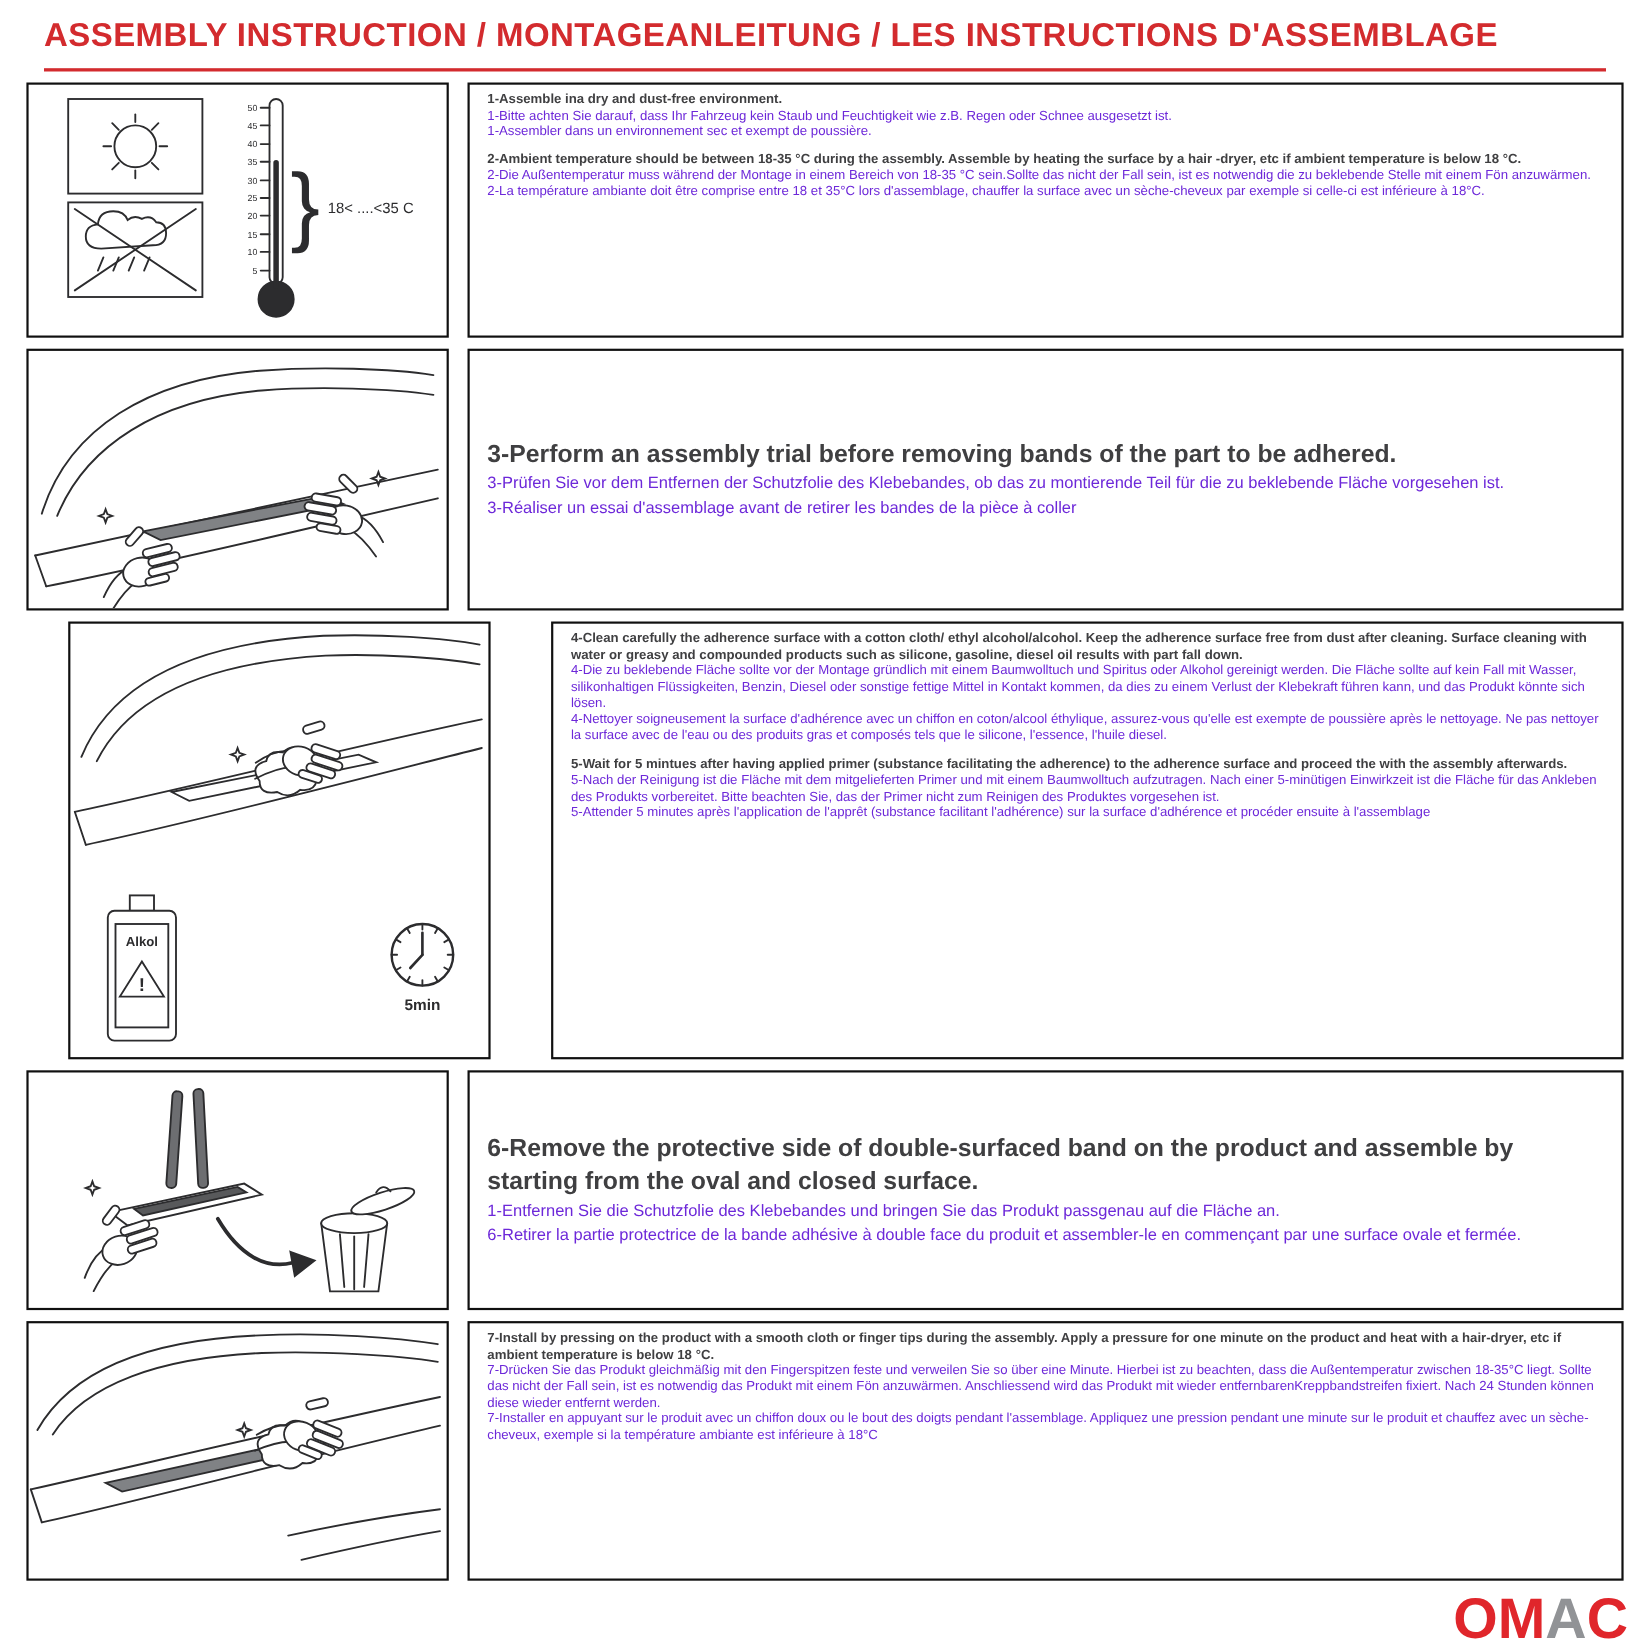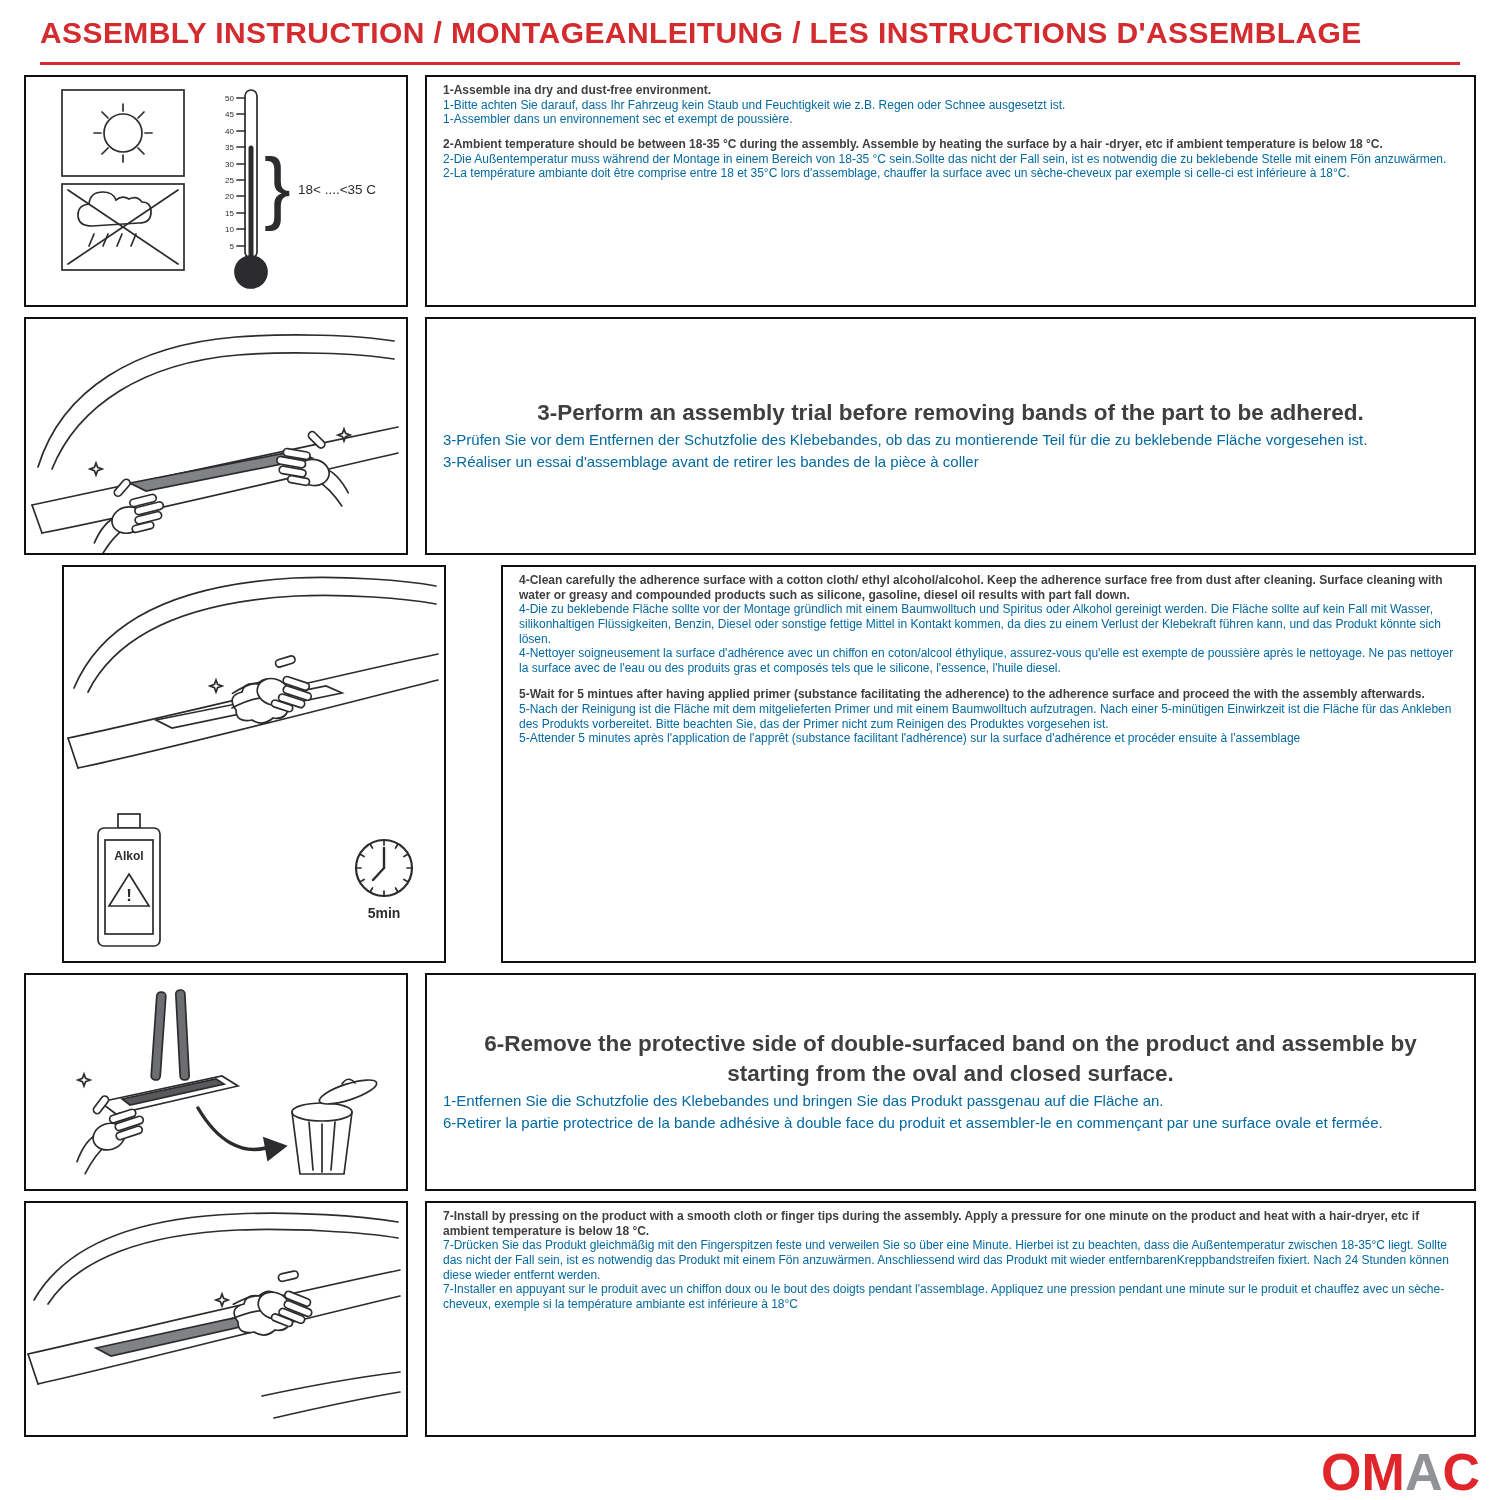--- a/index.html
+++ b/index.html
@@ -16,23 +16,23 @@
   .txt.center { display: flex; flex-direction: column; justify-content: center; }
 
   .r1 > div { height: 232px; }
   .r2 > div { height: 238px; }
   .r3 > div { height: 398px; margin-left: 38px; }
   .r4 > div { height: 218px; }
   .r5 > div { height: 236px; }
 
   .p-sm { font-size: 12px; line-height: 1.22; }
   .p-lg { font-size: 15px; line-height: 1.34; margin-bottom: 2px; }
-  .p-lg.b { font-size: 22.5px; text-align: center; }
+  .p-lg.b { font-size: 22.5px; }
   .b { font-weight: 700; color: #3f3f41; }
-  .g { font-weight: 400; color: #0369a1; }
+  .g { font-weight: 400; color: #6d28d9; }
   .gap-sm { height: 10px; }
   .gap-lg { height: 12px; }
 
   svg text { stroke: none; fill: #2c2c2e; font-family: "Liberation Sans", sans-serif; }
   .svg-bold { font-weight: 700; }
 
   .logo { position: absolute; right: 20px; bottom: 2px; font-size: 52px; font-weight: 800; letter-spacing: 0; line-height: 1; }
   .logo .lr { color: #e0262b; }
   .logo .lg { color: #919396; }
 </style>

